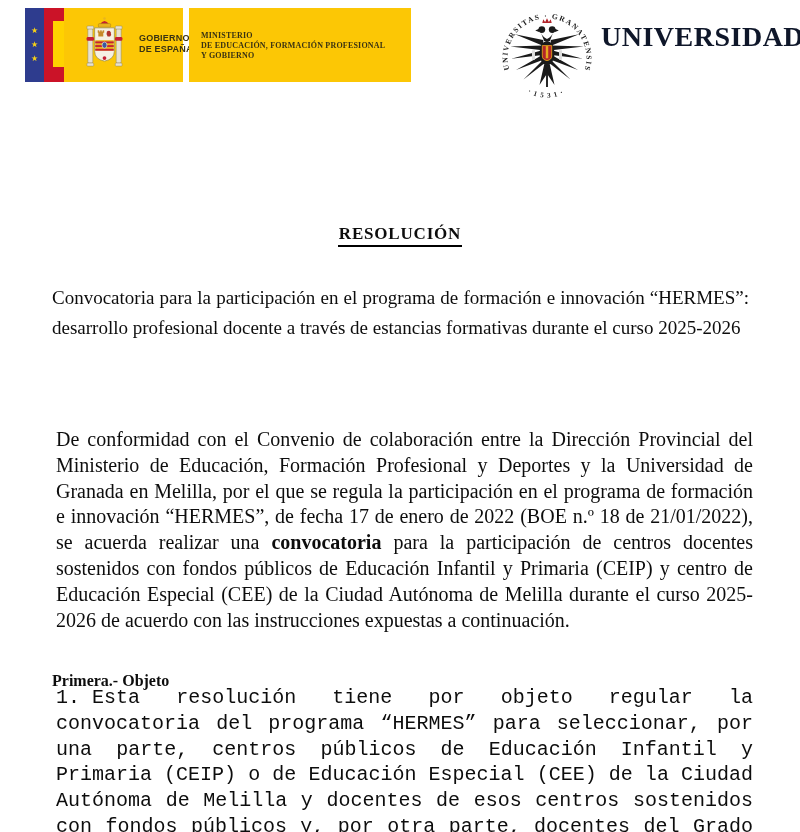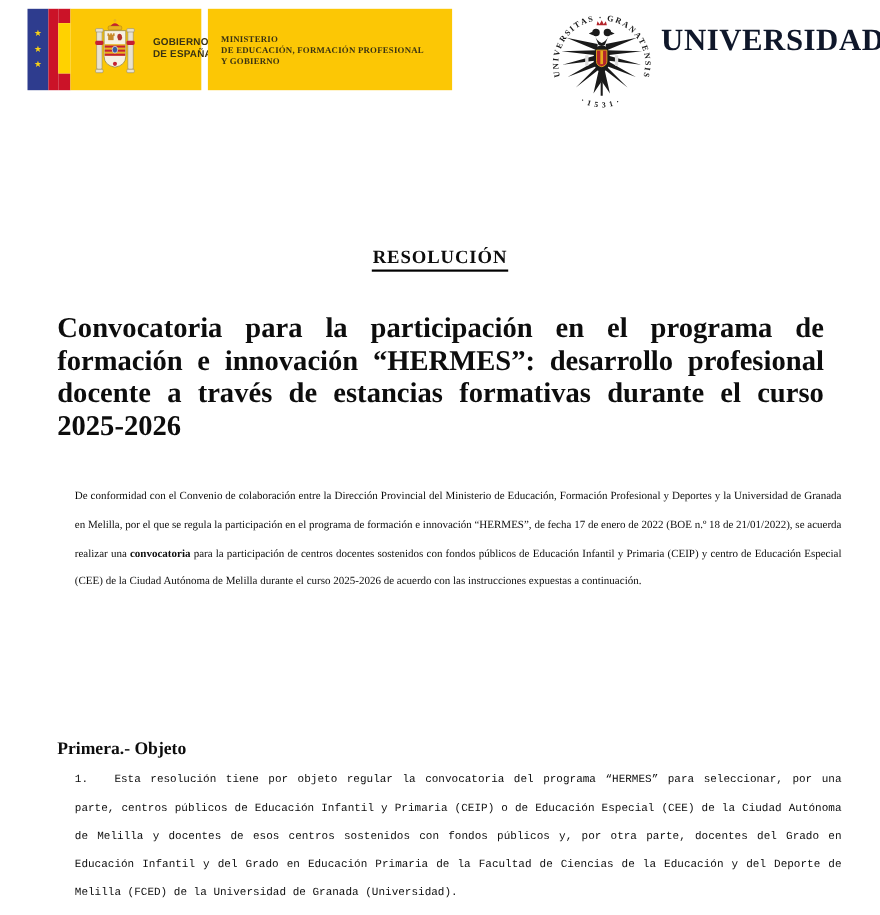--- a/index.html
+++ b/index.html
@@ -26,23 +26,23 @@
     font-size:8px;font-weight:bold;line-height:10px;color:#3A3313;letter-spacing:.2px;}
   
   .ugr-seal{left:500px;top:7px;width:94px;height:96px;}
   .ugr-name{left:601px;top:21px;font-family:"Liberation Serif",serif;
     font-size:28px;font-weight:bold;line-height:31px;color:#0f172a;letter-spacing:.5px;}
   
   .res-heading{left:0;top:200px;width:800px;text-align:center;
     font-size:17px;font-weight:bold;letter-spacing:.8px;margin-top:24px;}
   .res-heading span{border-bottom:2px solid #000;padding:0 1px 2px 1px;}
   .doc-title{left:52px;top:283px;width:697px;margin:0;
-    font-size:26px;font-weight:bold;line-height:29.5px;text-align:justify;}
-  .body-par{left:52px;top:423px;width:697px;margin:16px;
-    font-size:10px;line-height:25.8px;text-align:justify;}
+    font-size:19px;font-weight:normal;line-height:29.5px;text-align:justify;}
+  .body-par{left:52px;top:423px;width:697px;margin:4px;
+    font-size:20px;line-height:25.8px;text-align:justify;}
   .sec-heading{left:52px;top:672px;font-size:16px;font-weight:bold;}
   .par2{top:681px;font-family:Liberation Mono, monospace;}
   .num{display:inline-block;width:36px;}
 </style>
 </head>
 <body>
 
 <div class="page">
 
   <div class="abs band-blue">

